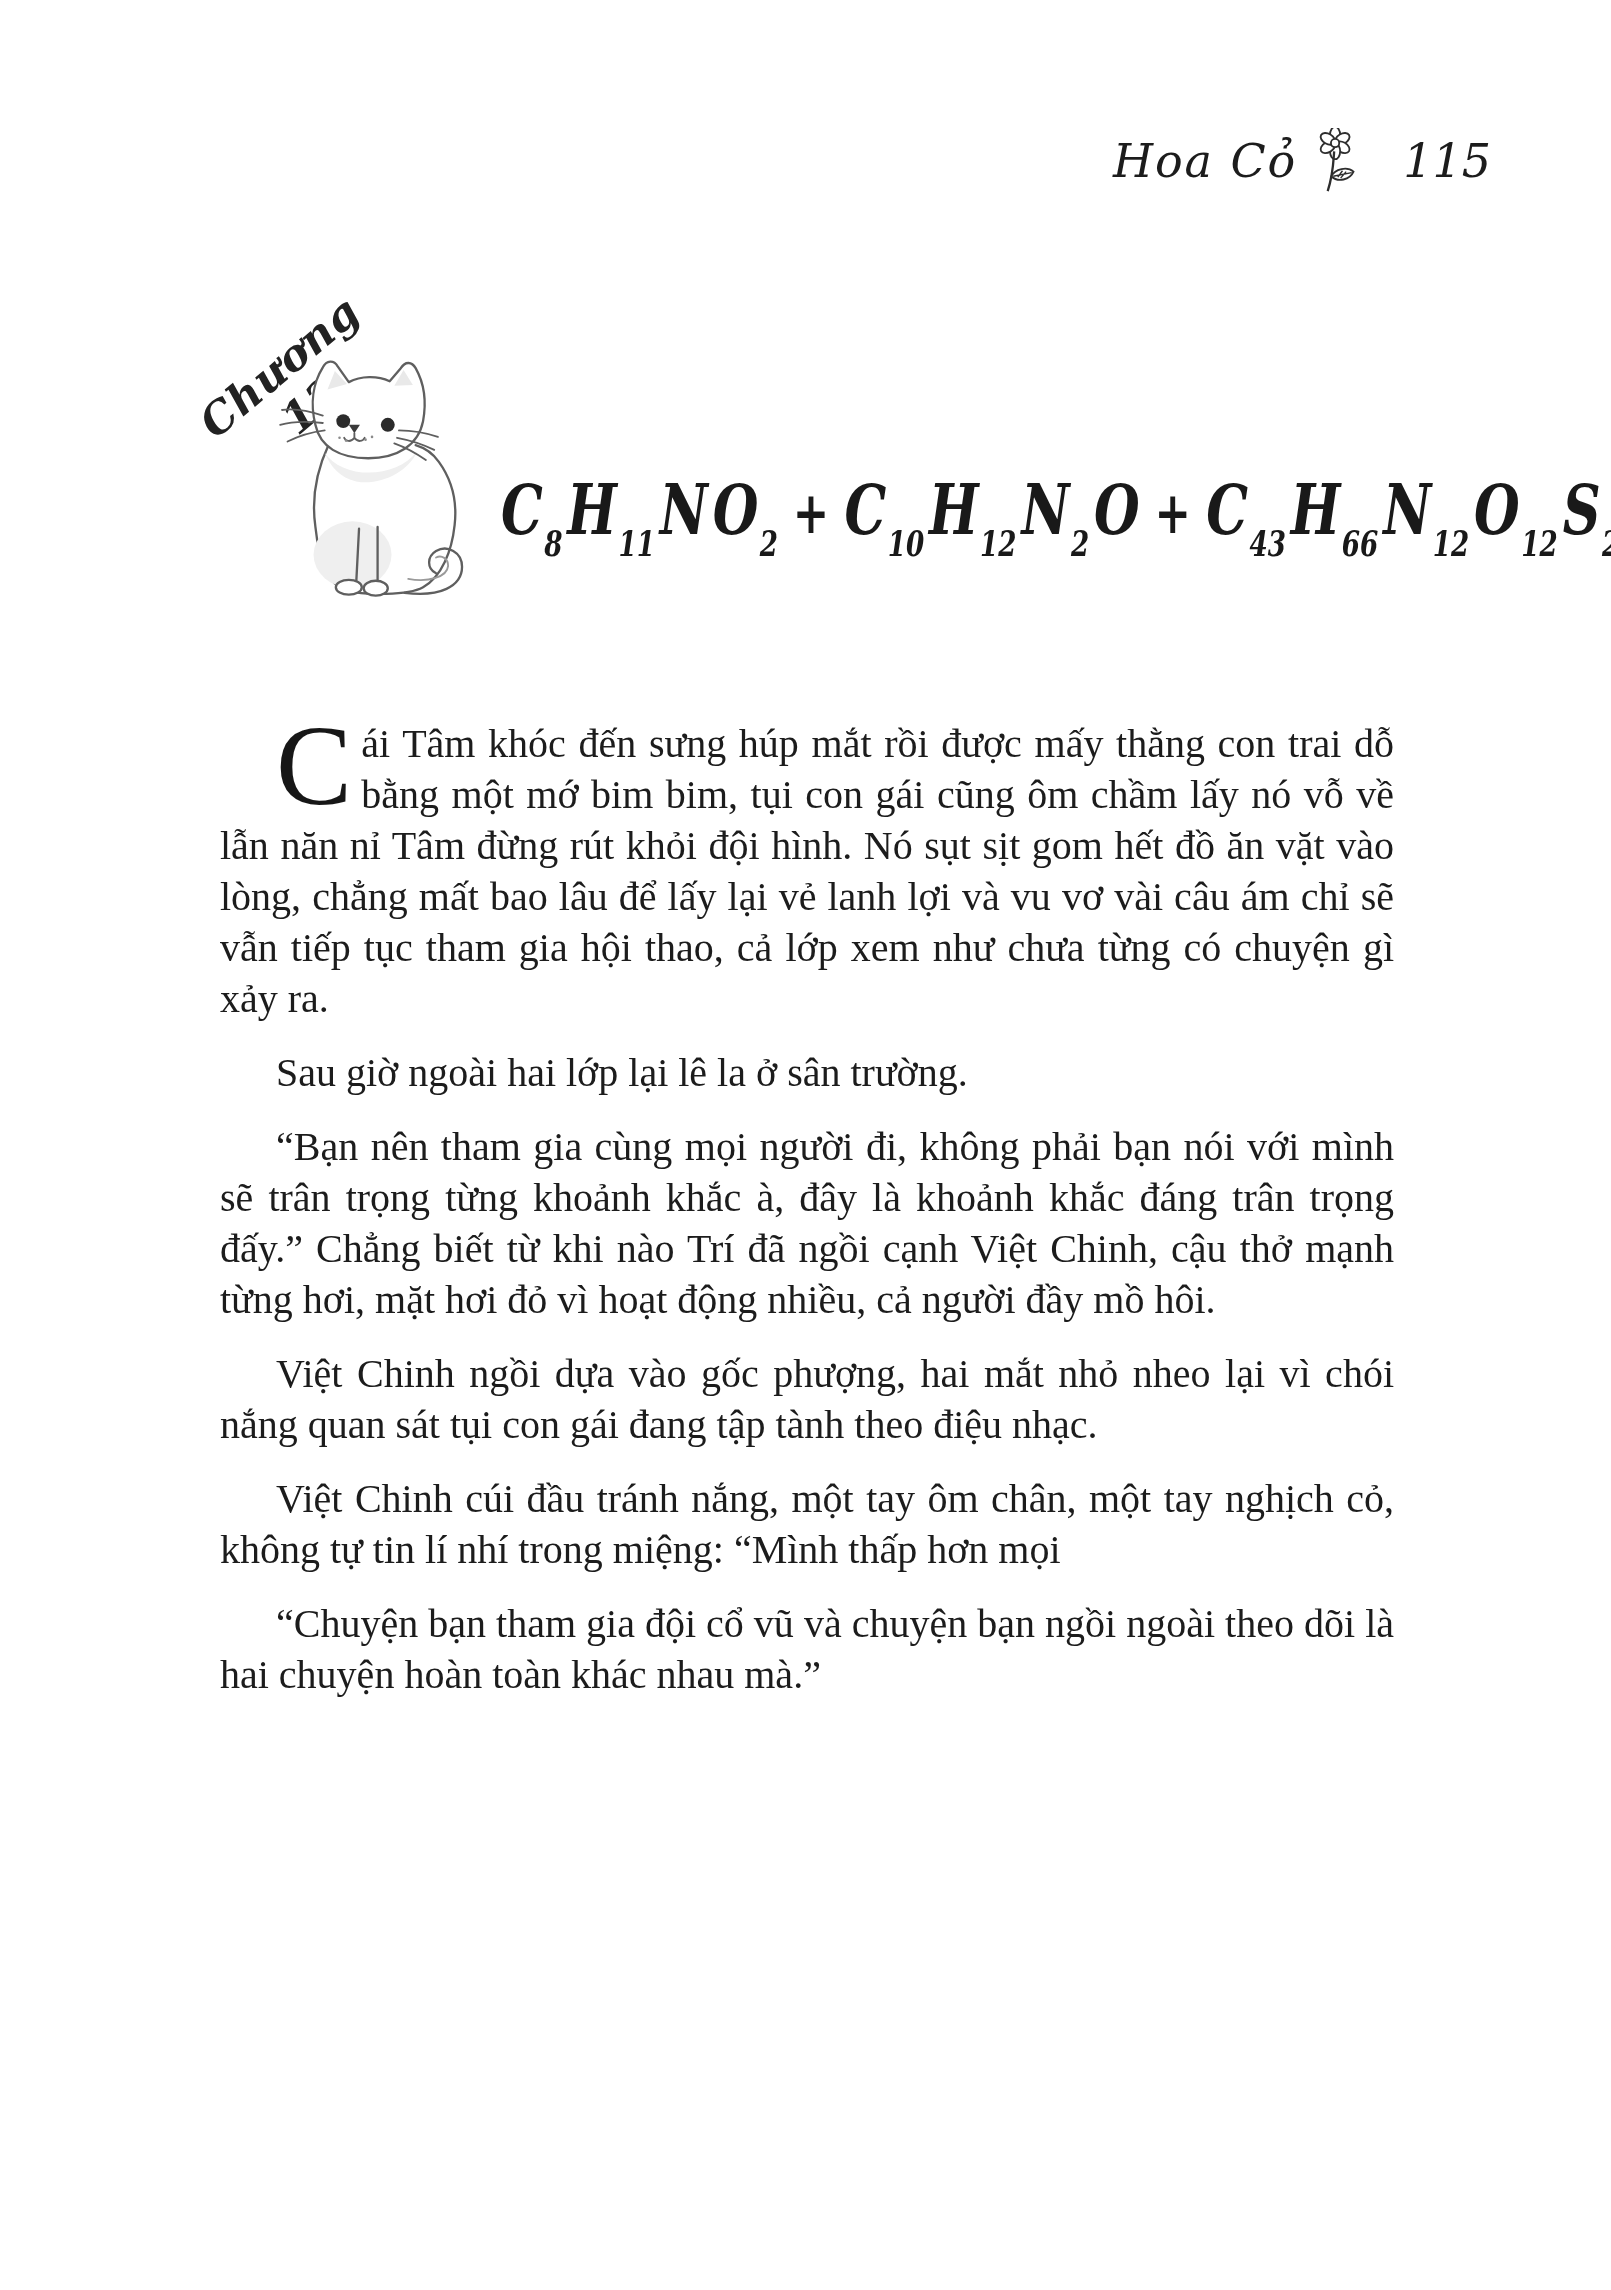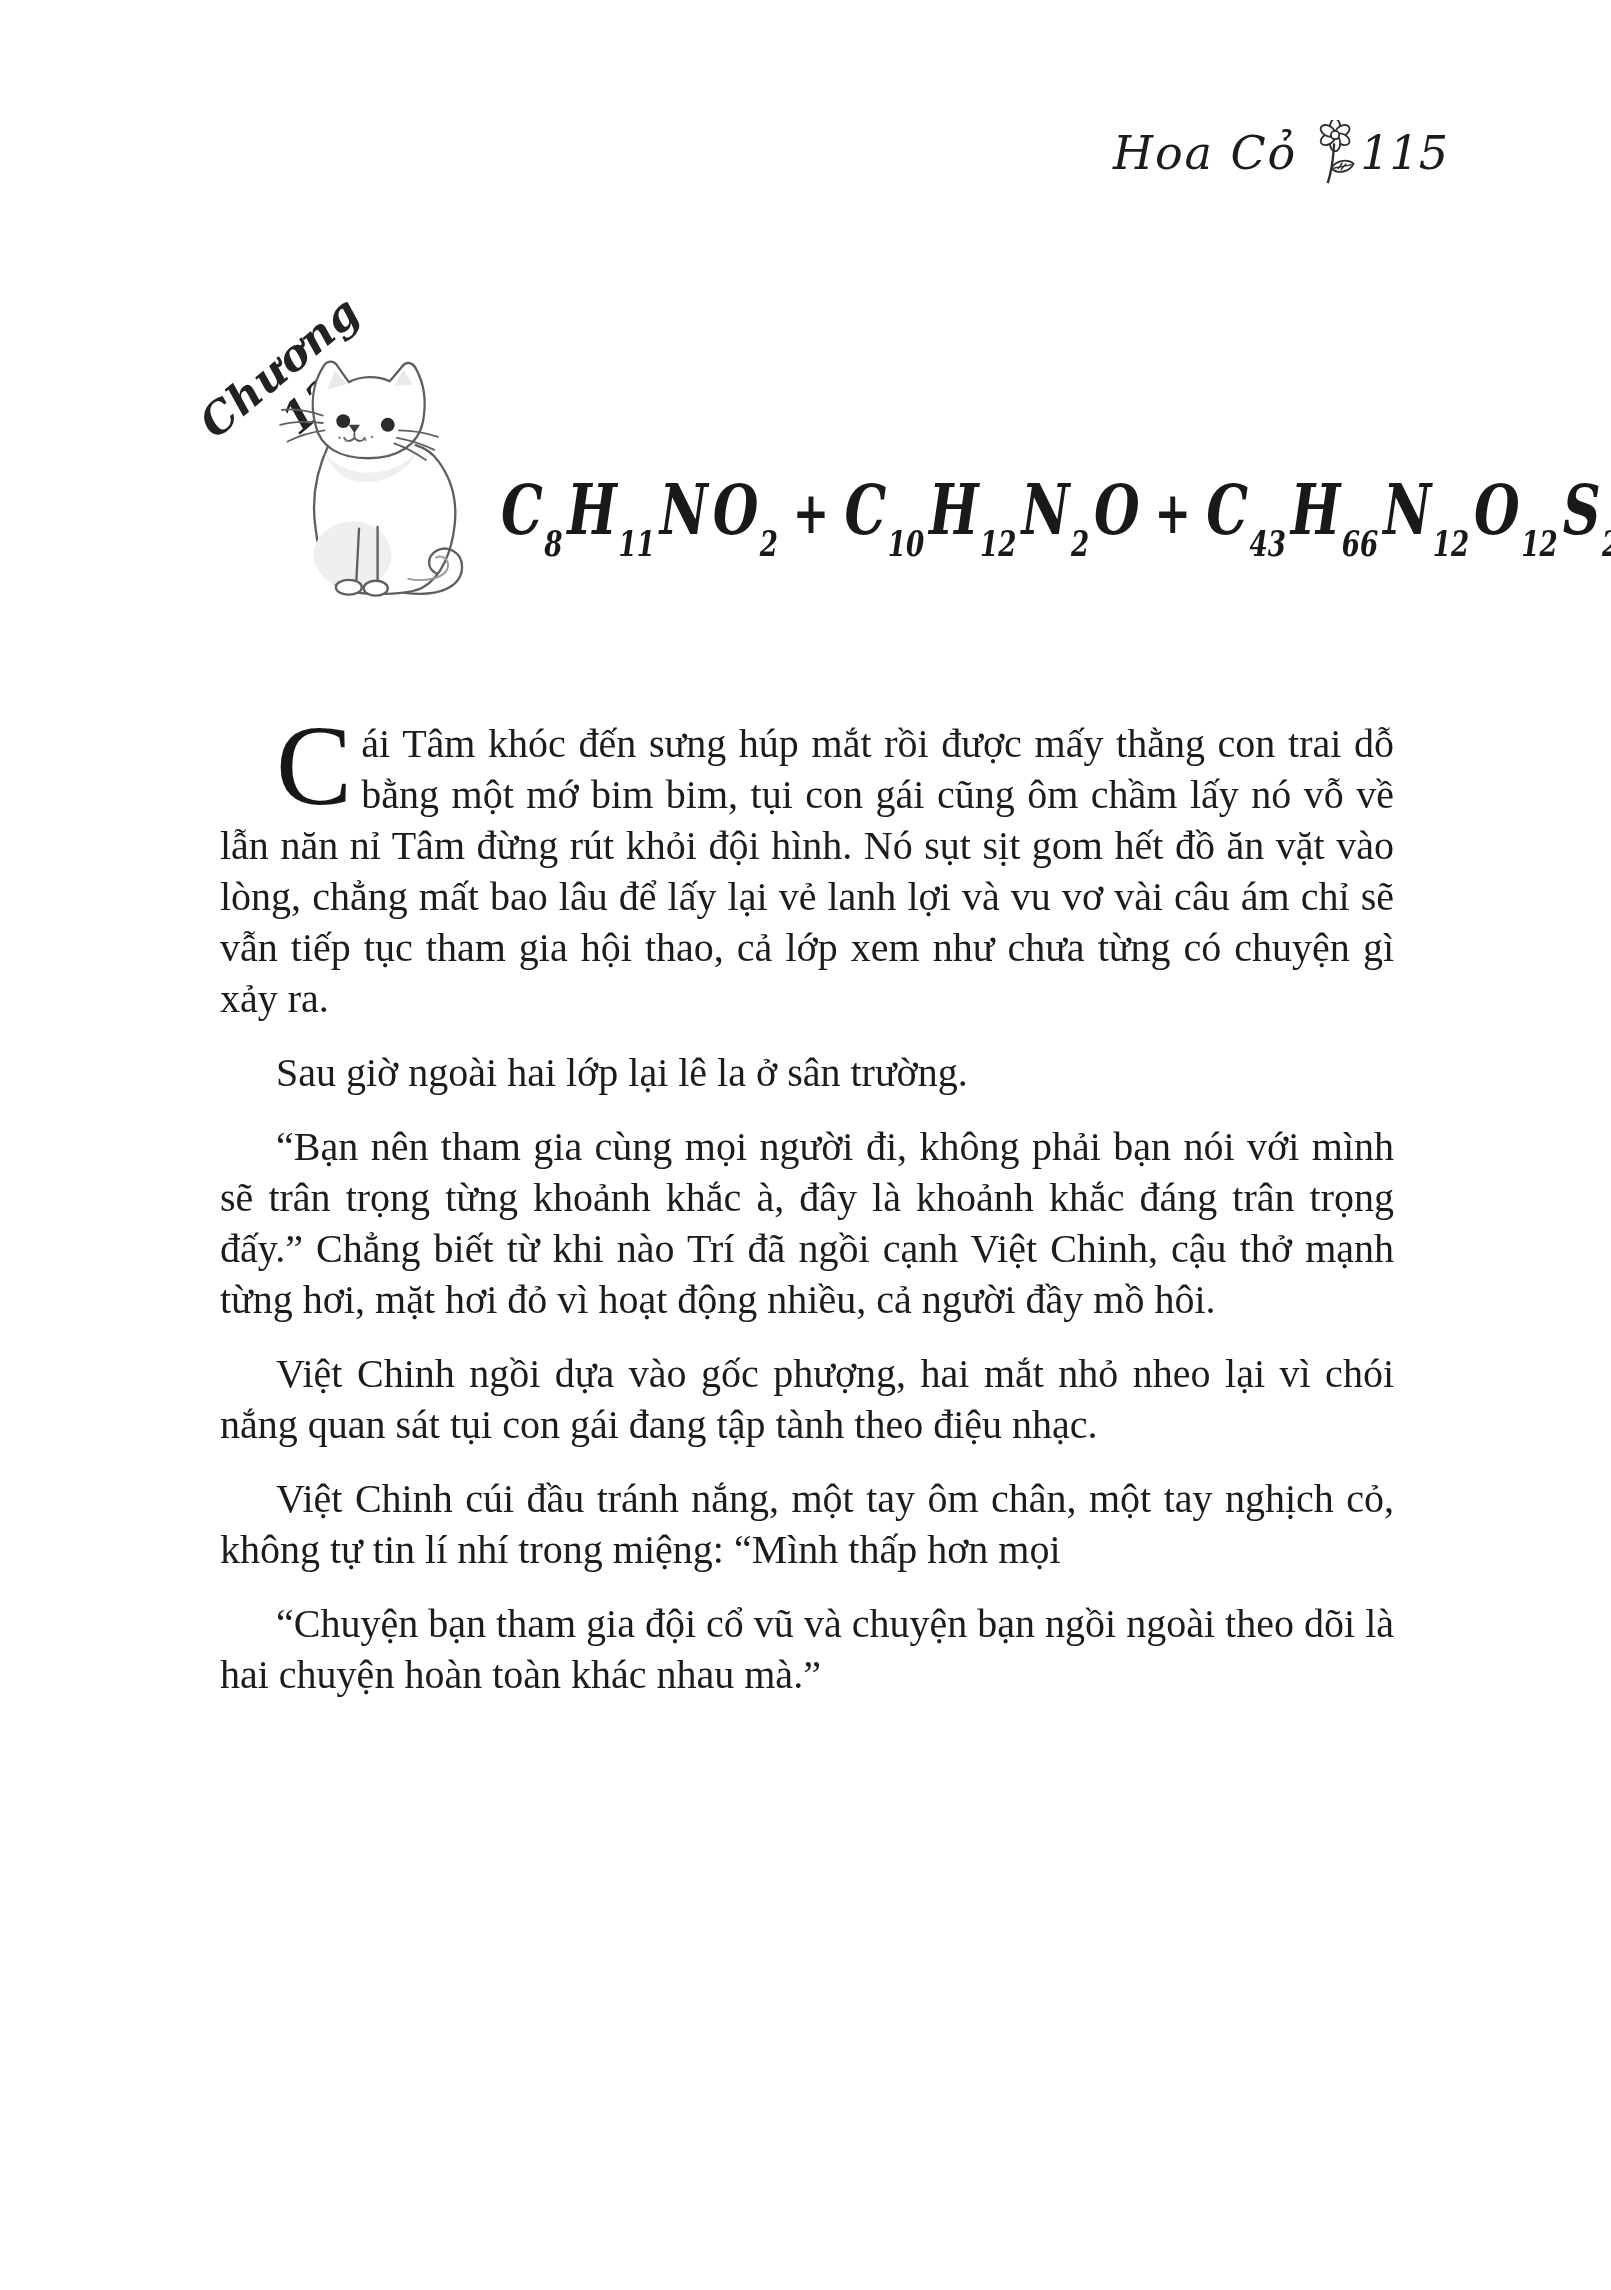--- a/index.html
+++ b/index.html
@@ -3,31 +3,31 @@
 <meta charset="utf-8">
 <style>
   html,body { margin:0; padding:0; background:#ffffff; }
   .page {
     position:relative; width:1611px; height:2290px; background:#ffffff;
     font-family:"Liberation Serif","DejaVu Serif",serif; color:#1c1c1c; overflow:hidden;
   }
 
   
   .header {
-    position:absolute; left:1113px; top:120px;
+    position:absolute; left:1113px; top:128px;
     display:flex; align-items:flex-end;
   }
   .header-title {
     font-family:"DejaVu Serif",serif; font-style:italic;
     font-size:46px; letter-spacing:1.9px; line-height:58px;
   }
   .flower-wrap { margin:0 0 -9.3px 15px; }
   .page-number {
     font-family:"DejaVu Serif",serif; font-style:italic;
-    font-size:46px; line-height:58px; 
+    font-size:46px; line-height:58px; margin-left:43px;
   }
 
   
   .chapter-label {
     position:absolute; left:189px; top:336px; width:213px; text-align:center;
     transform:rotate(-40deg);
     font-family:"DejaVu Serif",serif; font-style:italic; font-weight:700;
     font-size:43px; letter-spacing:0.9px; color:#222;
   }
   .cat-wrap { position:absolute; left:269px; top:343px; }

